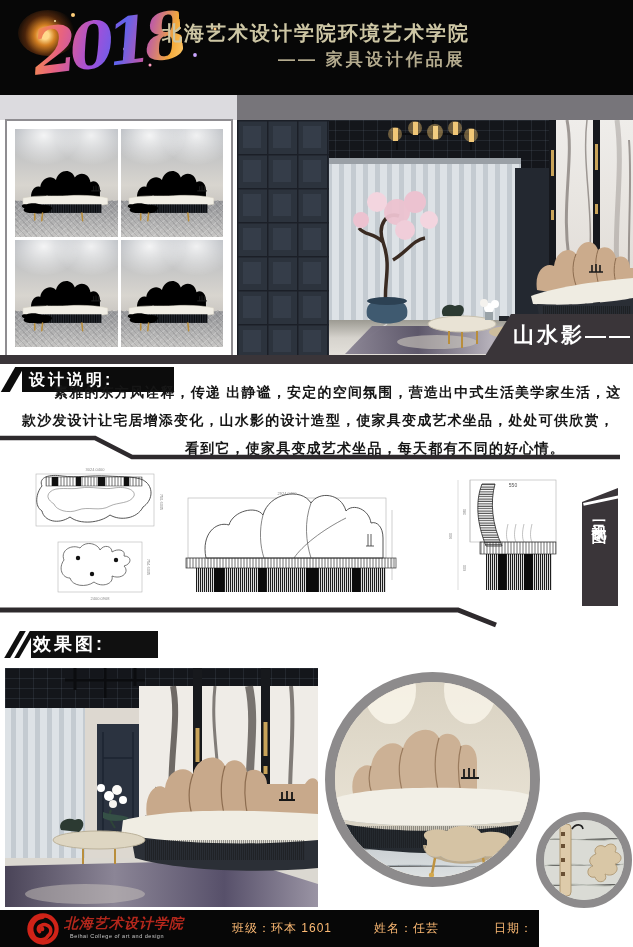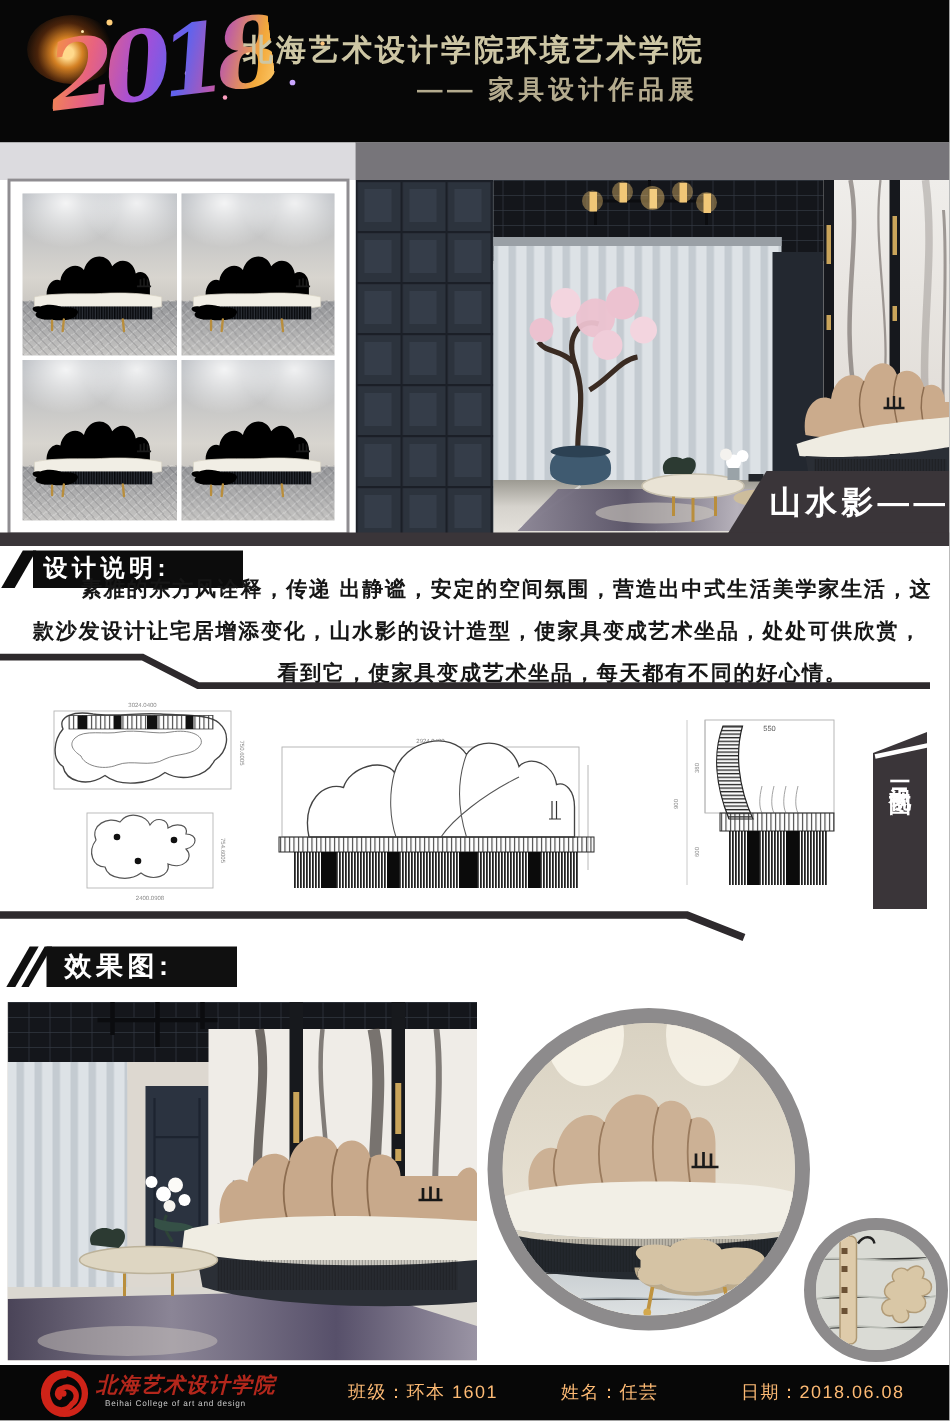--- a/index.html
+++ b/index.html
@@ -42,49 +42,49 @@
   .sf-seat{fill:var(--seat-cream,#f1eee5);stroke:#d7d1c3;stroke-width:.6px;}
 
   
   .hero{position:absolute;left:237px;top:120px;width:396px;height:236px;overflow:hidden;background:#cfd3d6;}
   .hero-label{position:absolute;left:485px;top:314px;width:148px;height:42px;background:var(--label-bg,#3a3539);
     clip-path:polygon(26px 0,100% 0,100% 100%,0 100%);display:flex;align-items:center;justify-content:flex-end;}
   .hero-label span{color:#fff;font-size:21px;font-weight:bold;letter-spacing:3px;padding-left:14px;}
 
   
   .note-slash{position:absolute;left:8px;top:367px;width:9px;height:25px;background:#0c0c0c;transform:skewX(-30deg);}
-  .note-label{position:absolute;left:22px;top:367px;width:140px;height:25px;background:#0c0c0c;color:#fff;
+  .note-label{position:absolute;left:22px;top:367px;width:152px;height:25px;background:#0c0c0c;color:#fff;
     font-size:16px;font-weight:bold;letter-spacing:3px;line-height:25px;padding-left:7px;box-sizing:border-box;}
   .note-line{position:absolute;font-size:14px;font-weight:bold;color:#161616;letter-spacing:1.2px;white-space:nowrap;}
   .nl1{left:54px;top:384px;} .nl2{left:22px;top:412px;text-align:center;} .nl3{left:130px;top:440px;width:490px;text-align:center;}
   .note-decor{position:absolute;left:0;top:365px;pointer-events:none;}
 
   
   .views-svg{position:absolute;left:0;top:462px;}
   .tv-label{position:absolute;left:582px;top:486px;width:36px;height:120px;background:var(--label-bg,#3a3539);
     clip-path:polygon(0 16px,100% 2px,100% 100%,0 100%);}
   .tv-label .stripe{position:absolute;left:1px;top:13px;width:37px;height:3px;background:#fff;transform:rotate(-12deg);}
   .tv-label .vtext{position:absolute;left:0;right:0;top:22px;margin:auto;writing-mode:vertical-rl;text-orientation:upright;
     color:#fff;font-size:15px;font-weight:bold;letter-spacing:5px;width:16px;}
 
   
   .fx-line{position:absolute;left:0;top:606px;}
   .fx-slash1{position:absolute;left:12px;top:631px;width:6px;height:27px;background:#101010;transform:skewX(-30deg);}
   .fx-slash2{position:absolute;left:22px;top:631px;width:5px;height:27px;background:#101010;transform:skewX(-30deg);}
   .fx-label{position:absolute;left:31px;top:631px;width:127px;height:27px;background:#101010;color:#fff;
-    font-size:18px;font-weight:bold;letter-spacing:3px;line-height:27px;padding-left:12px;box-sizing:border-box;}
+    font-size:18px;font-weight:bold;letter-spacing:3px;line-height:27px;padding-left:2px;box-sizing:border-box;}
 
   .scene2{position:absolute;left:5px;top:668px;width:313px;height:239px;overflow:hidden;background:#dad6cf;}
   .circle-big{position:absolute;left:325px;top:672px;width:215px;height:215px;border-radius:50%;
     border:10px solid #8d8b8c;box-sizing:border-box;overflow:hidden;background:#e6dfd2;}
   .circle-small{position:absolute;left:536px;top:812px;width:96px;height:96px;border-radius:50%;
     border:8px solid #8d8b8c;box-sizing:border-box;overflow:hidden;background:#d9dad5;}
 
   
-  .ftr{position:absolute;left:0;top:910px;width:633px;height:37px;background:var(--poster-black,#070707);}
+  .ftr{position:absolute;left:0;top:910px;width:539px;height:37px;background:var(--poster-black,#070707);}
   .ftr-logo{position:absolute;left:26px;top:2px;width:34px;height:34px;}
   .ftr-cn{position:absolute;left:64px;top:5px;font-family:"DejaVu Serif",serif;font-style:italic;font-weight:bold;
     font-size:14px;color:var(--accent-red,#a8281d);letter-spacing:1px;white-space:nowrap;}
   .ftr-en{position:absolute;left:70px;top:23px;font-size:5.5px;color:#c9c9c9;letter-spacing:.5px;}
   .ftr-field{position:absolute;top:0;height:37px;line-height:37px;color:#fdba74;font-size:12px;letter-spacing:1px;}
   .ff-class{left:232px;} .ff-name{left:374px;} .ff-date{left:494px;}
 
   .tinytext{font-size:4px;fill:#8a8a8a;}
 </style>
 </head>

